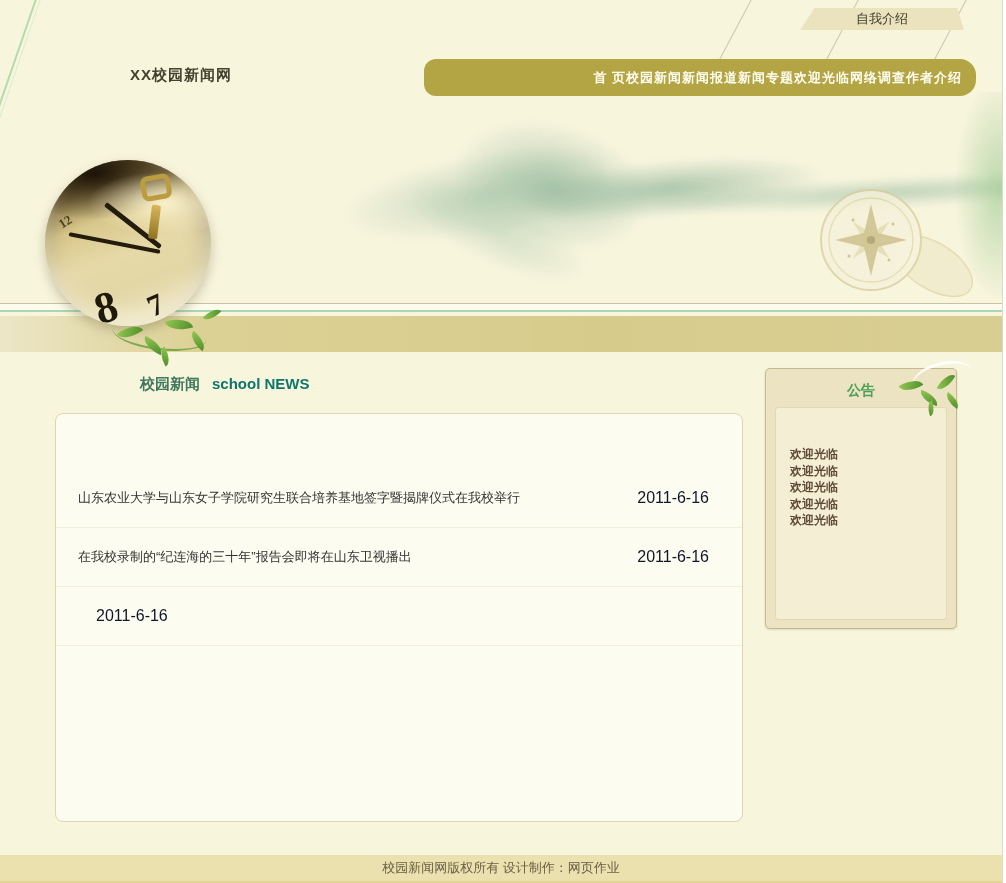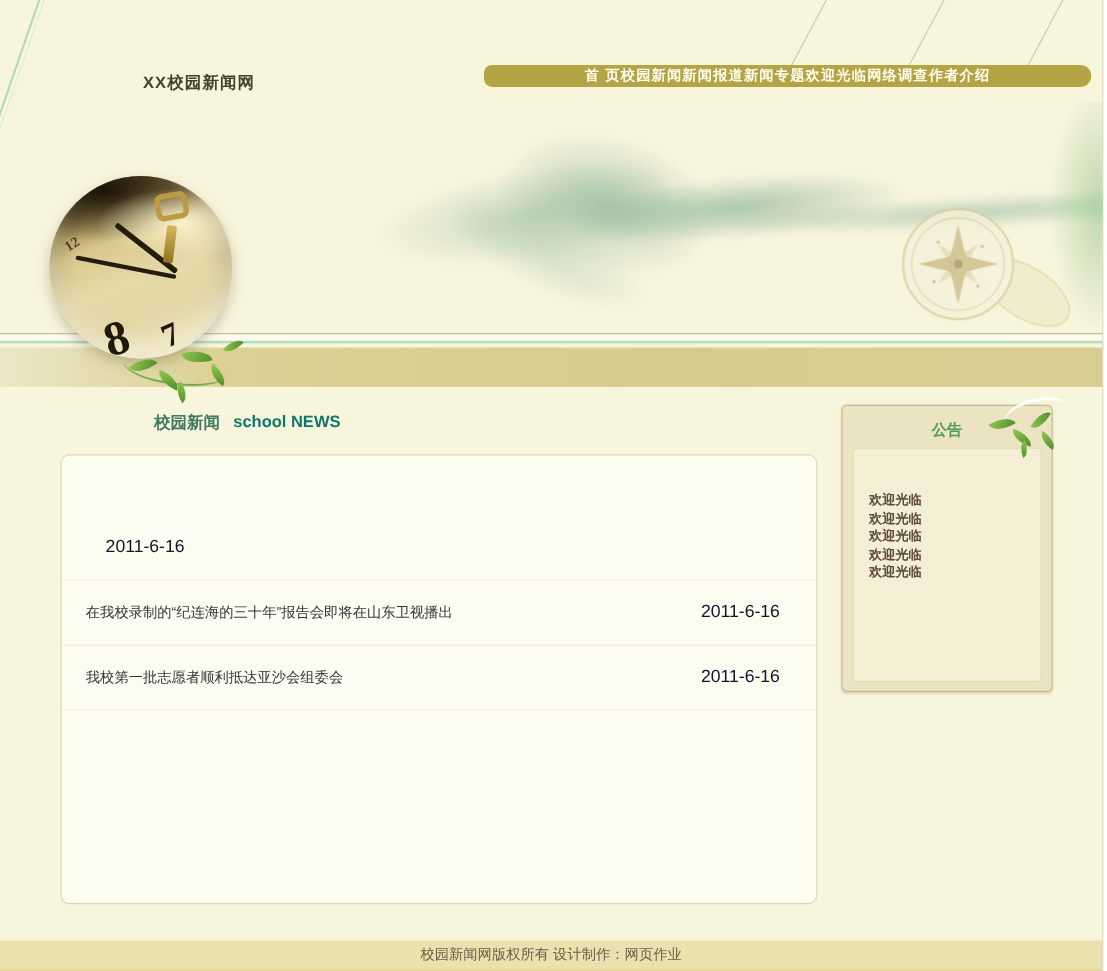--- a/index.html
+++ b/index.html
@@ -11,22 +11,22 @@
   .green-diag{position:absolute;top:-4px;left:36px;width:2px;height:330px;background:#b4dcac;transform:rotate(19deg);transform-origin:top left;}
   .green-diag.light{left:41px;background:#d9eecf;width:1px;}
 
   
   .intro-tab{position:absolute;left:800px;top:8px;width:164px;height:22px;background:#eae3bd;
     clip-path:polygon(9% 0,96% 0,100% 100%,0 100%);
     display:flex;align-items:center;justify-content:center;font-size:13px;color:#3d3a2a;cursor:pointer;}
 
   
   .logo{position:absolute;left:130px;top:66px;font-size:15px;font-weight:bold;color:#44422f;letter-spacing:1px;}
-  .navbar{position:absolute;left:440px;top:59px;width:552px;height:20px;background:#b3a544;
-    border-radius:12px 16px 16px 12px;display:flex;align-items:center;justify-content:center;padding:0 14px;box-sizing:border-box;}
+  .navbar{position:absolute;left:424px;top:59px;width:552px;height:37px;background:#b3a544;
+    border-radius:12px 16px 16px 12px;display:flex;align-items:center;justify-content:flex-end;padding:0 14px;box-sizing:border-box;}
   .nav-item{color:#fffdf0;font-size:13px;font-weight:bold;letter-spacing:1px;cursor:pointer;white-space:nowrap;}
 
   
   .feather{position:absolute;left:338px;top:126px;width:530px;height:140px;filter:blur(3px);}
   .feather div{position:absolute;}
   .f1{left:0;top:28px;width:270px;height:85px;background:radial-gradient(ellipse at 55% 50%,rgba(125,172,143,.42),rgba(125,172,143,0) 70%);transform:rotate(-9deg);}
   .f2{left:110px;top:-6px;width:210px;height:120px;background:radial-gradient(ellipse at 50% 55%,rgba(120,168,140,.5),rgba(120,168,140,0) 68%);transform:rotate(14deg);}
   .f3{left:170px;top:34px;width:320px;height:58px;background:radial-gradient(ellipse,rgba(108,160,132,.55),rgba(108,160,132,0) 70%);transform:rotate(-5deg);}
   .f4{left:300px;top:52px;width:500px;height:30px;background:radial-gradient(ellipse,rgba(120,170,142,.45),rgba(120,170,142,0) 72%);transform:rotate(-3deg);}
   .f5{left:60px;top:70px;width:200px;height:70px;background:radial-gradient(ellipse,rgba(140,185,155,.35),rgba(140,185,155,0) 70%);transform:rotate(25deg);}
@@ -99,20 +99,23 @@
 <div class="viewport">
   <div class="page">
 
     <span class="thin-line" style="left:735px"></span>
     <span class="thin-line" style="left:842px"></span>
     <span class="thin-line" style="left:950px"></span>
 
     <span class="green-diag"></span>
     <span class="green-diag light"></span>
 
+    <div class="intro-tab">
+      <span>自我介绍</span>
+    </div>
 
     <div class="logo">XX校园新闻网</div>
 
     <div class="navbar">
       <span class="nav-item">首 页</span>
       <span class="nav-item">校园新闻</span>
       <span class="nav-item">新闻报道</span>
       <span class="nav-item">新闻专题</span>
       <span class="nav-item">欢迎光临</span>
       <span class="nav-item">网络调查</span>
@@ -170,28 +173,28 @@
     <span class="leaf" style="left:156px;top:352px;width:18px;height:9px;transform:rotate(60deg)"></span>
 
     <div class="section-title">
       <span class="cn">校园新闻</span>
       <span class="en">school NEWS</span>
     </div>
 
     <div class="news-box">
       <div class="news-list">
         <div class="news-row">
+          <span class="news-title">山东农业大学与山东女子学院研究生联合培养基地签字暨揭牌仪式在我校举行</span>
           <span class="news-date">2011-6-16</span>
         </div>
         <div class="news-row">
           <span class="news-title">在我校录制的“纪连海的三十年”报告会即将在山东卫视播出</span>
           <span class="news-date">2011-6-16</span>
         </div>
         <div class="news-row">
-          <span class="news-title">我校第一批志愿者顺利抵达亚沙会组委会</span>
           <span class="news-date">2011-6-16</span>
         </div>
       </div>
     </div>
 
     <div class="sidebar-box">
       <div class="sidebar-title">公告</div>
       <div class="sidebar-inner">
         <div class="announce-list">
           <div class="announce-item">欢迎光临</div>

